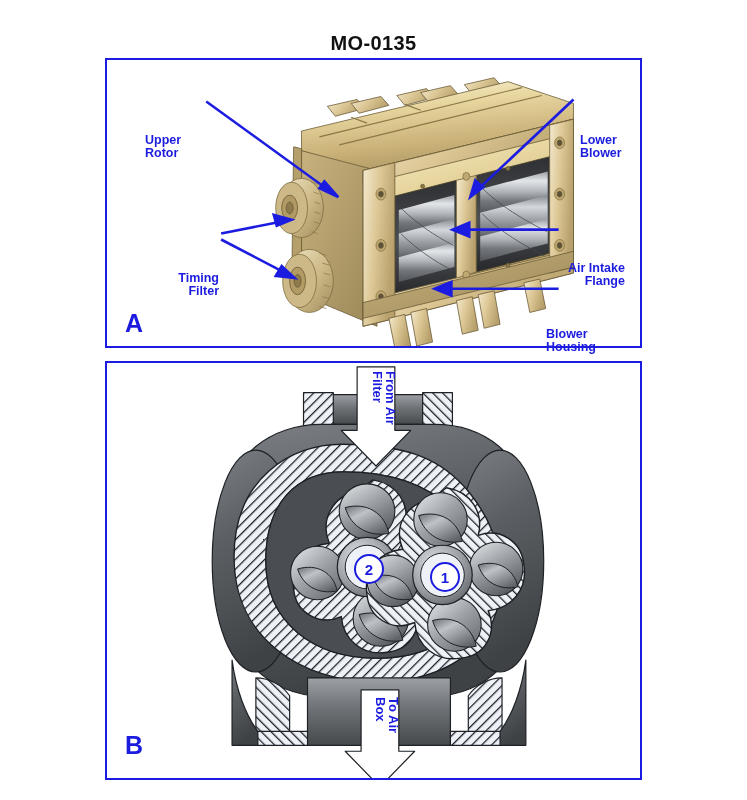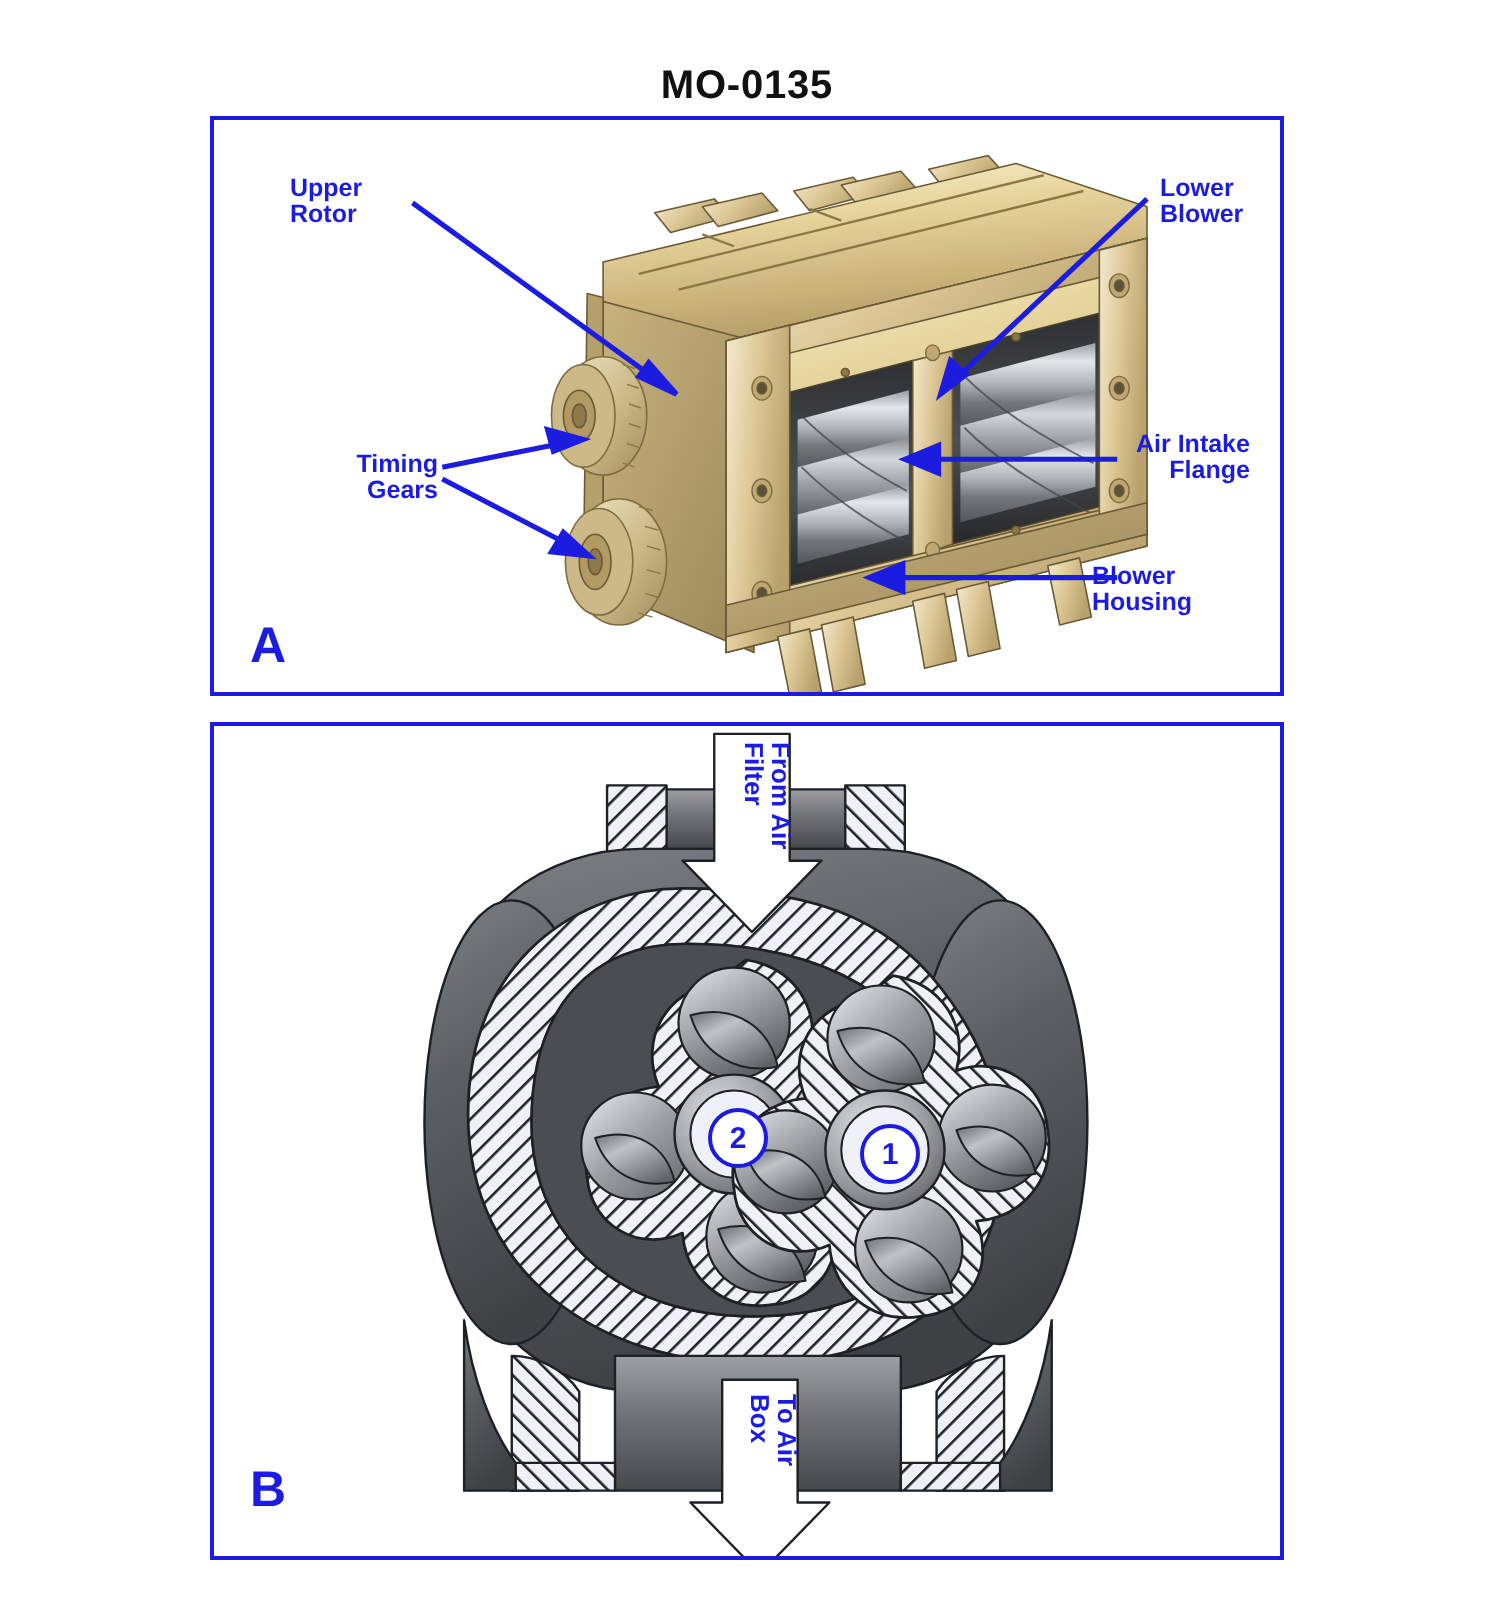--- a/index.html
+++ b/index.html
@@ -46,20 +46,21 @@
   #panel-b-letter { left: 18px; bottom: 18px; }
 
   .callout {
     position: absolute;
     color: #1c1ce0;
     font-size: 12.5px;
     font-weight: bold;
     line-height: 13px;
     white-space: pre-line;
     font-family: "Liberation Sans", sans-serif;
+    margin-top: 46px;
   }
   .callout.right-align { text-align: right; }
 
   svg.overlay {
     position: absolute;
     left: 0; top: 0;
     width: 100%;
     height: 100%;
     pointer-events: none;
   }
@@ -269,21 +270,21 @@
     </g>
   </svg>
 
   <div class="callout" style="left:38px;  top:28px;">Upper
 Rotor</div>
 
   <div class="callout" style="left:473px; top:28px;">Lower
 Blower</div>
 
   <div class="callout right-align" style="left:6px;  top:166px; width:106px;">Timing
-Gears</div>
+Filter</div>
 
   <div class="callout" style="left:461px; top:156px;text-align:right;">Air Intake
 Flange</div>
 
   <div class="callout" style="left:439px; top:222px;">Blower
 Housing</div>
 </div>
 
 <div class="panel" id="panel-b">
 

